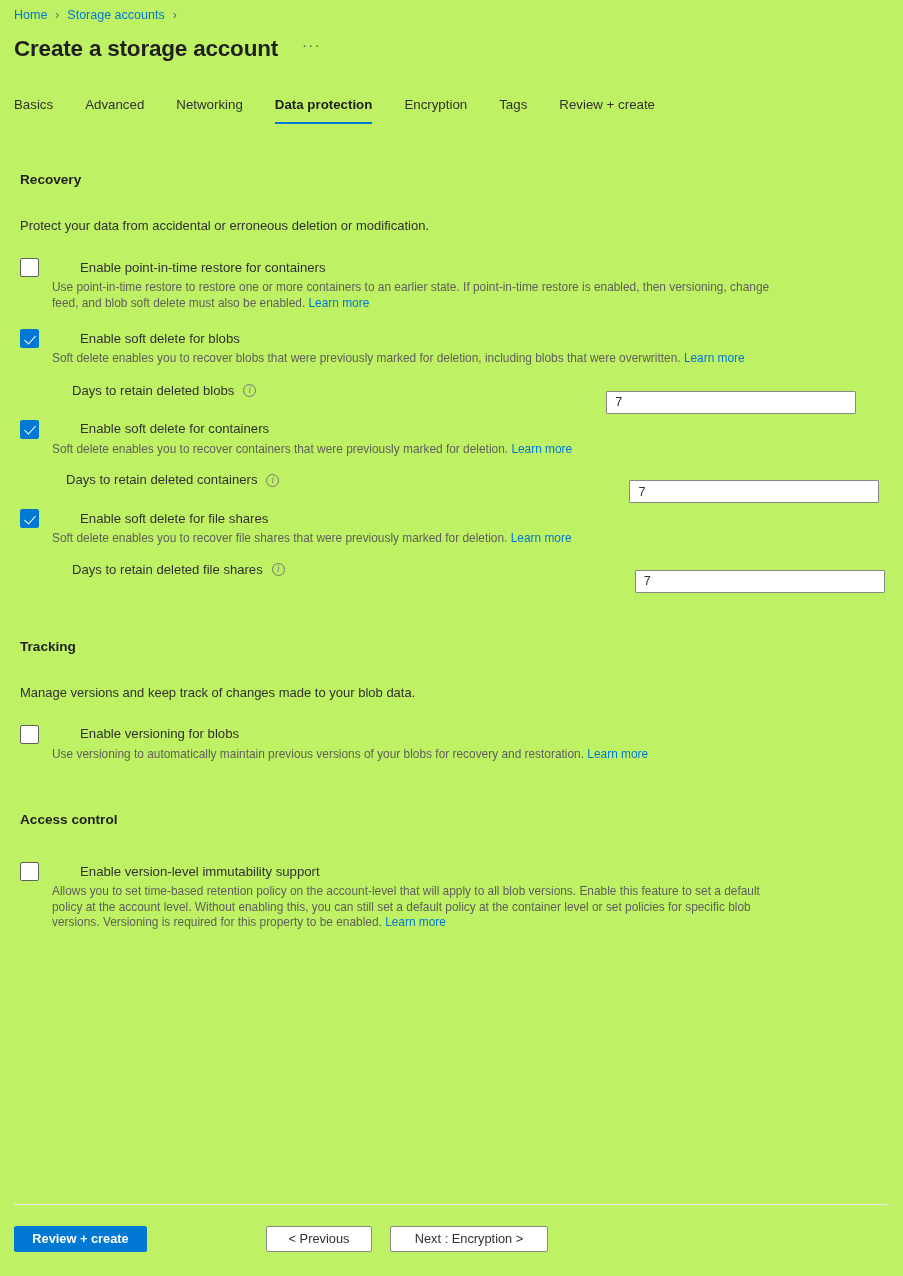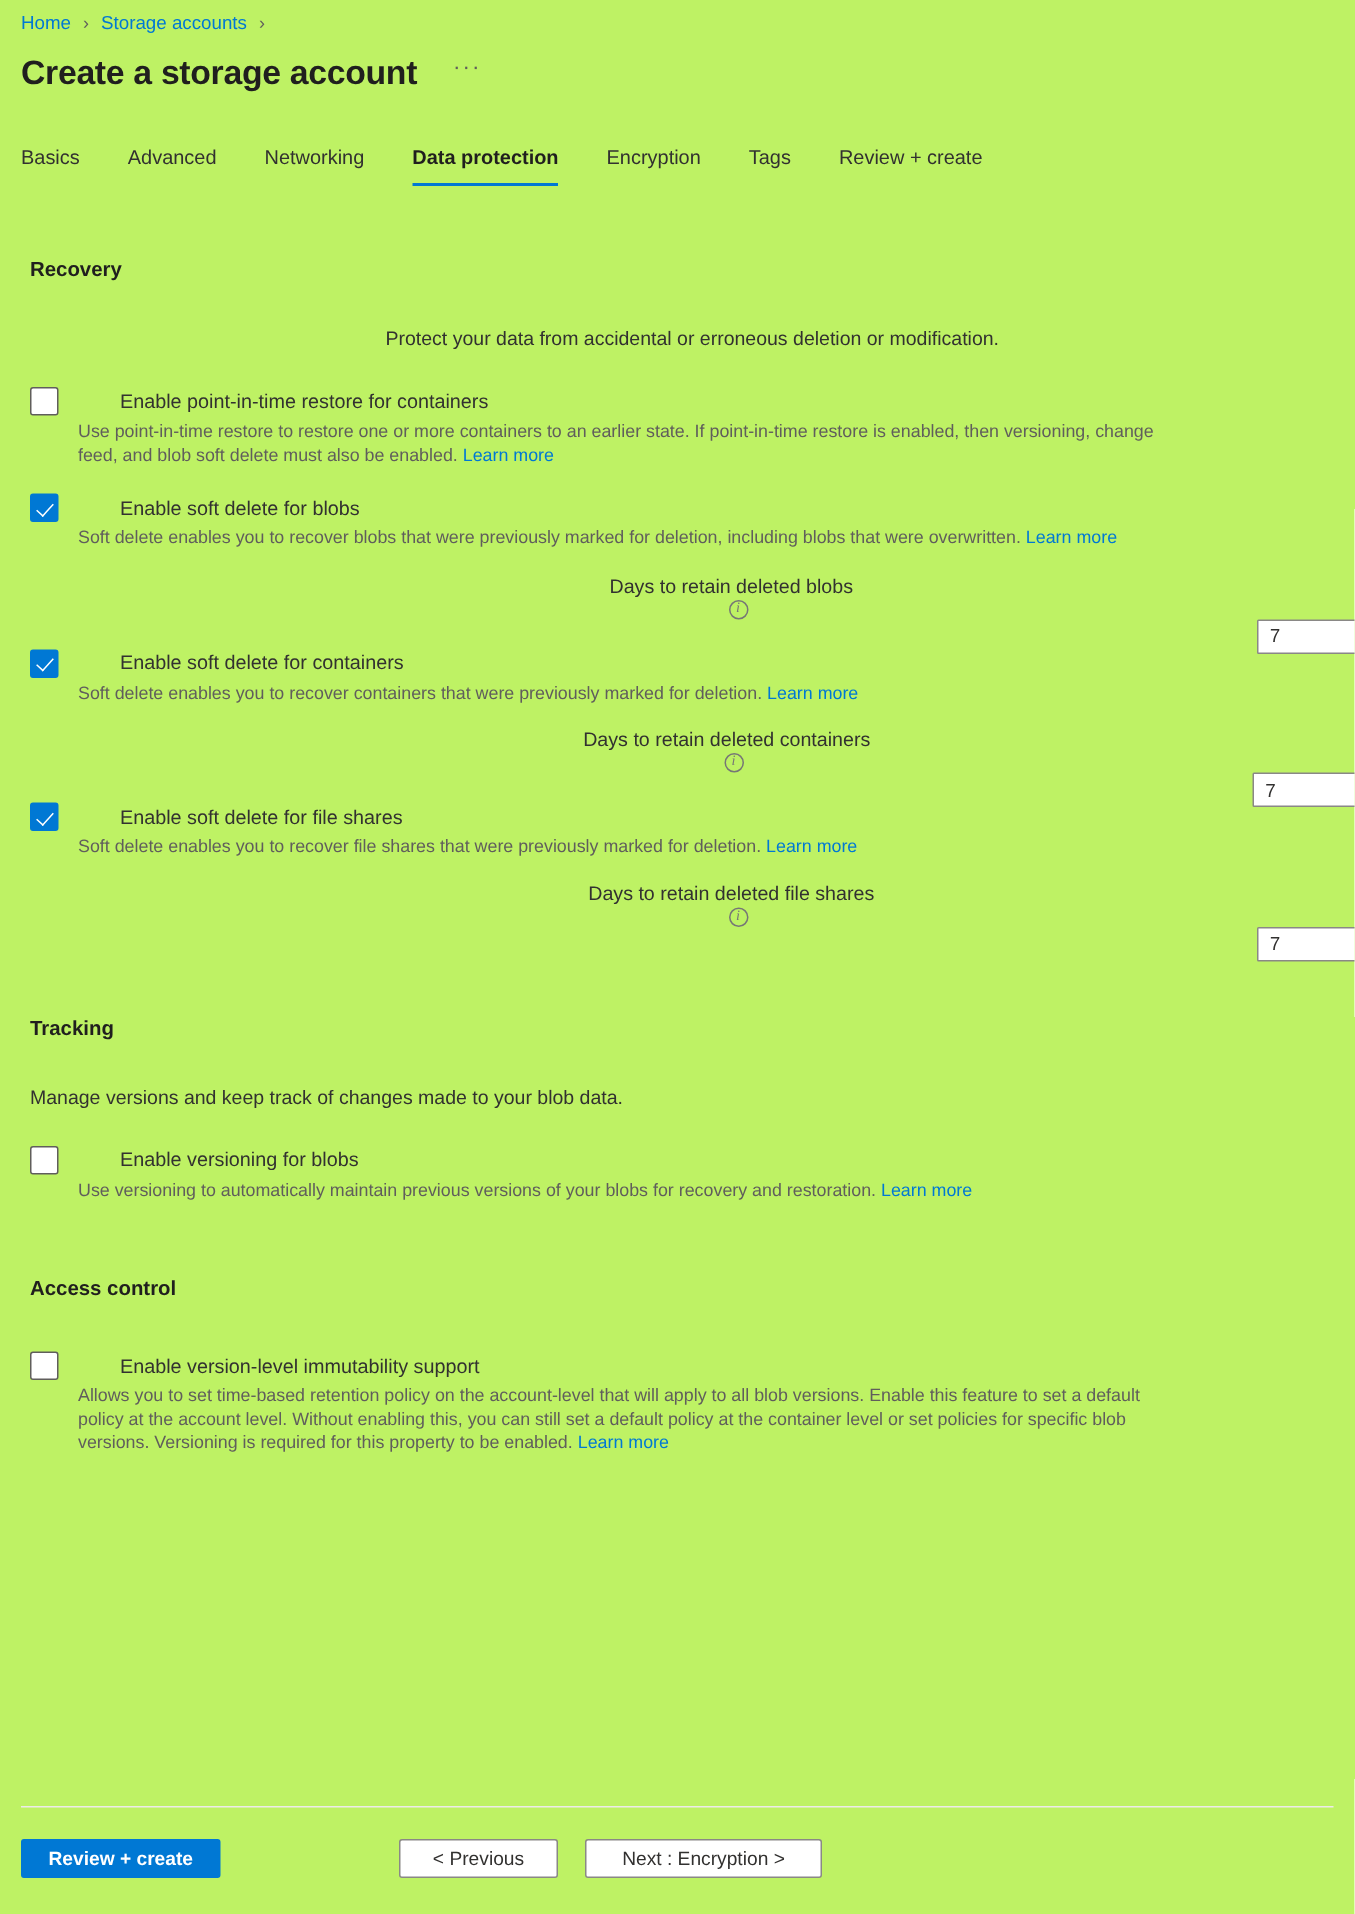--- a/index.html
+++ b/index.html
@@ -182,21 +182,20 @@
     color: #0078d4;
     text-decoration: none;
     cursor: pointer;
   }
 
   
   .field-row {
     display: flex;
     align-items: center;
     margin-left: 52px;
-    flex-direction: column;
   }
   .field-label {
     font-size: 13.1px;
     color: #323130;
     line-height: 18px;
     white-space: nowrap;
   }
   .info-icon {
     width: 13px;
     height: 13px;
@@ -303,21 +302,21 @@
     <div class="tab">Networking</div>
     <div class="tab active">Data protection</div>
     <div class="tab">Encryption</div>
     <div class="tab">Tags</div>
     <div class="tab">Review + create</div>
   </div>
 
   <div class="content">
 
     <div class="section-heading" style="margin-top:15px;">Recovery</div>
-    <div class="section-desc" style="margin-top:28px;text-align:center;">Protect your data from accidental or erroneous deletion or modification.</div>
+    <div class="section-desc" style="margin-top:28px;">Protect your data from accidental or erroneous deletion or modification.</div>
 
     <div class="check-row" style="margin-top:23px;">
       <div class="cb-line">
         <span class="checkbox"></span>
         <span class="cb-label">Enable point-in-time restore for containers</span>
       </div>
       <div class="cb-desc" style="max-width:718px;">
         <span>Use point-in-time restore to restore one or more containers to an earlier state. If point-in-time restore is enabled, then versioning, change feed, and blob soft delete must also be enabled.</span>
         <a class="lm">Learn more</a>
       </div>

